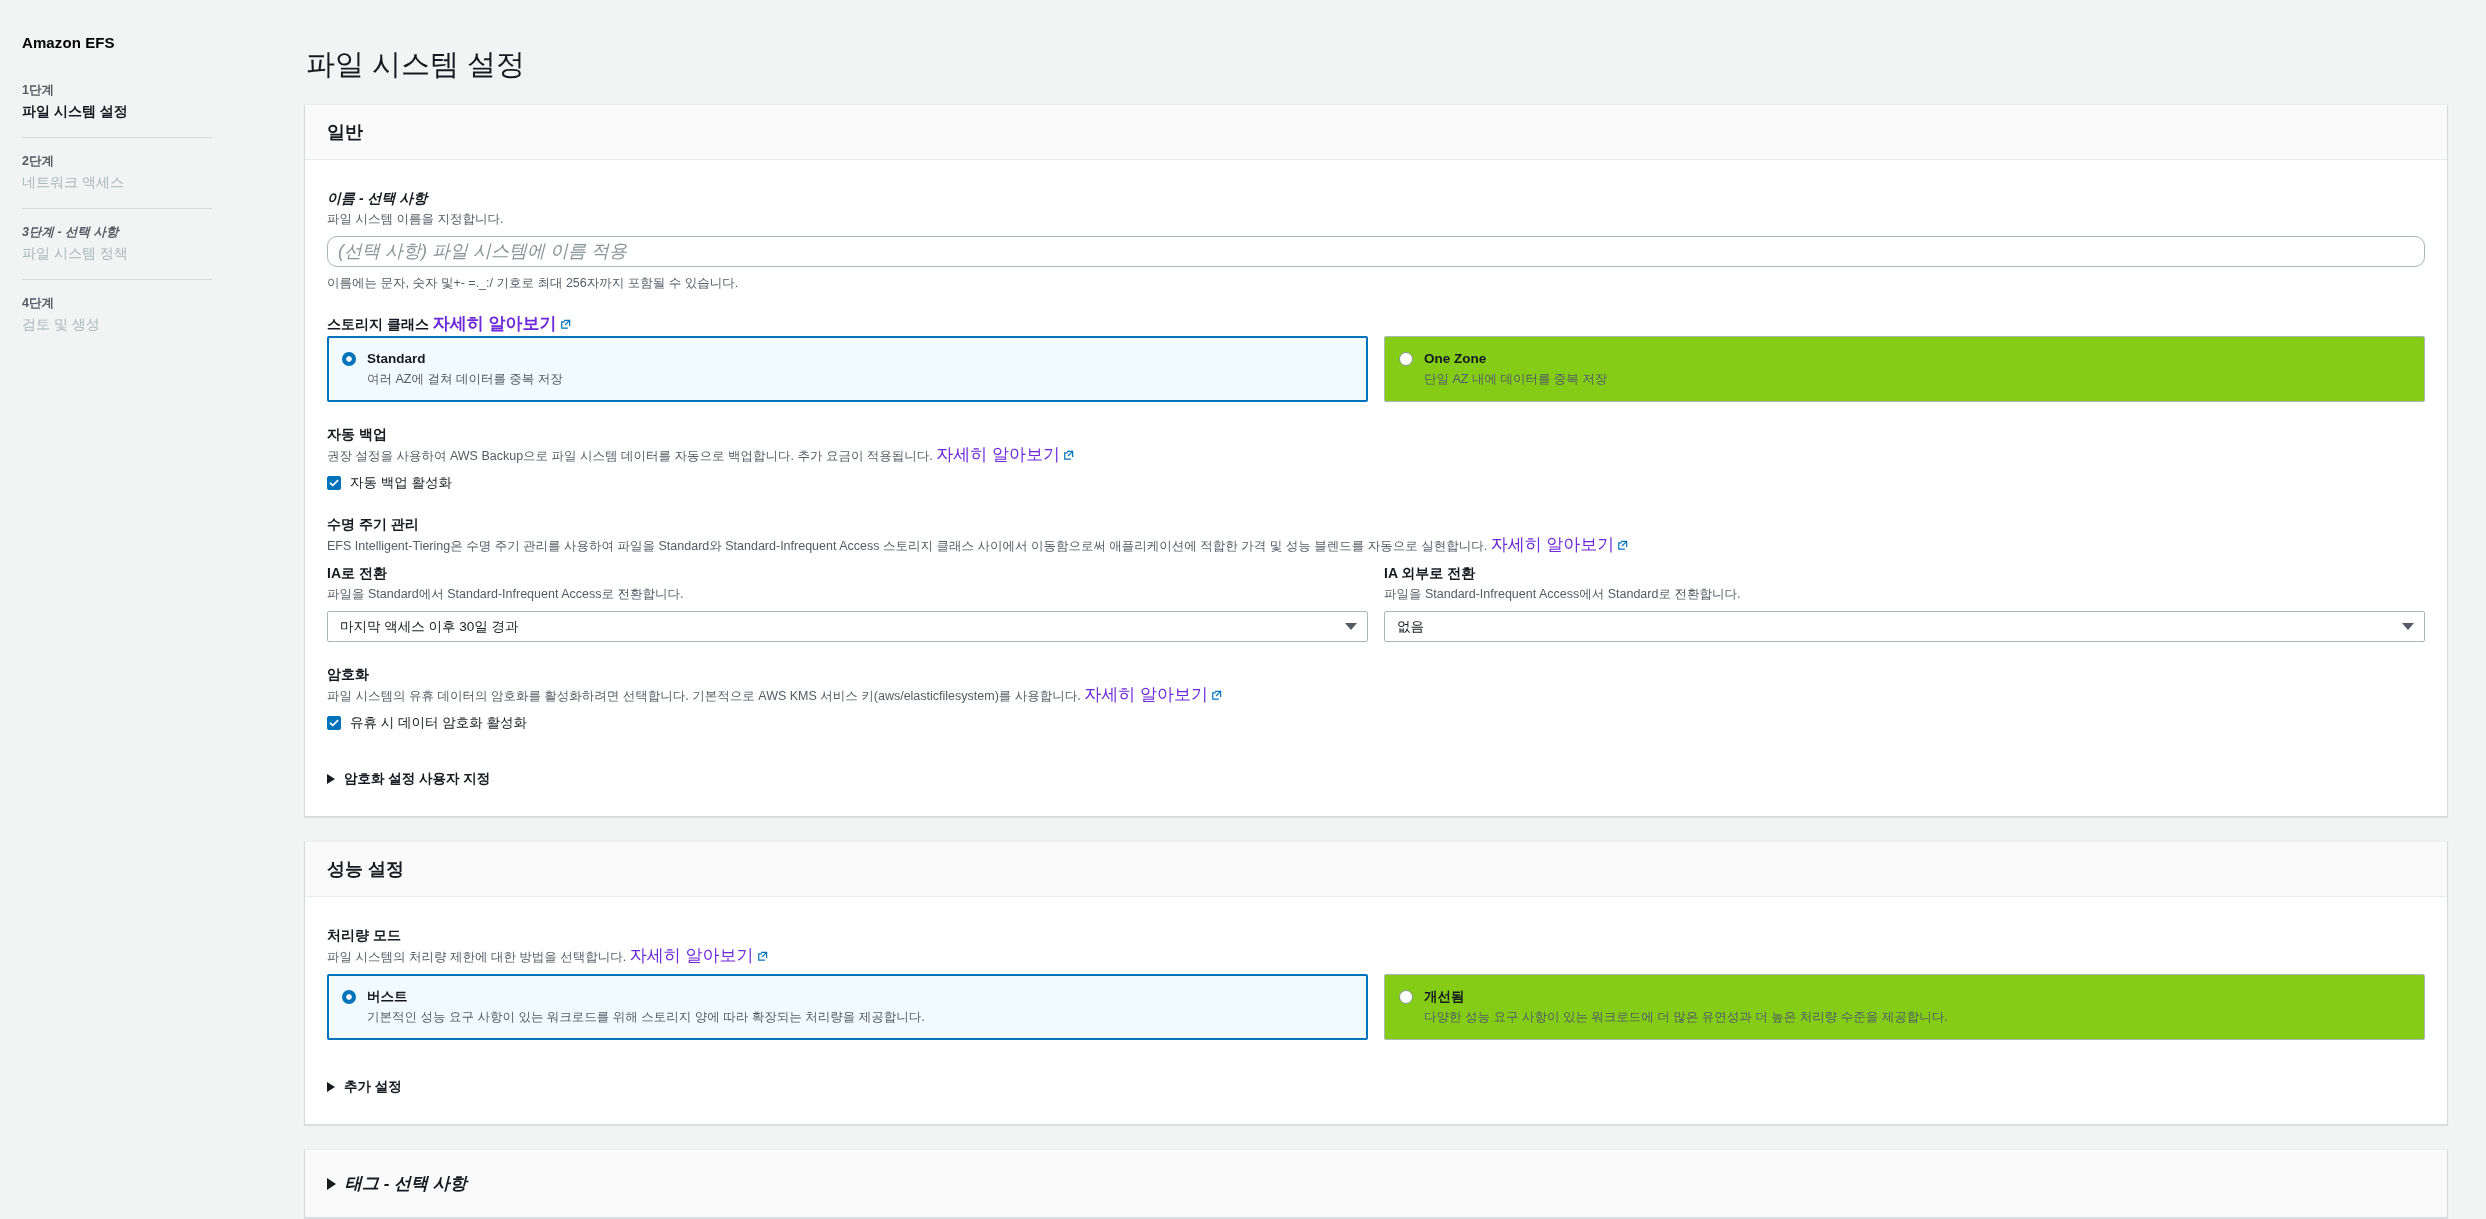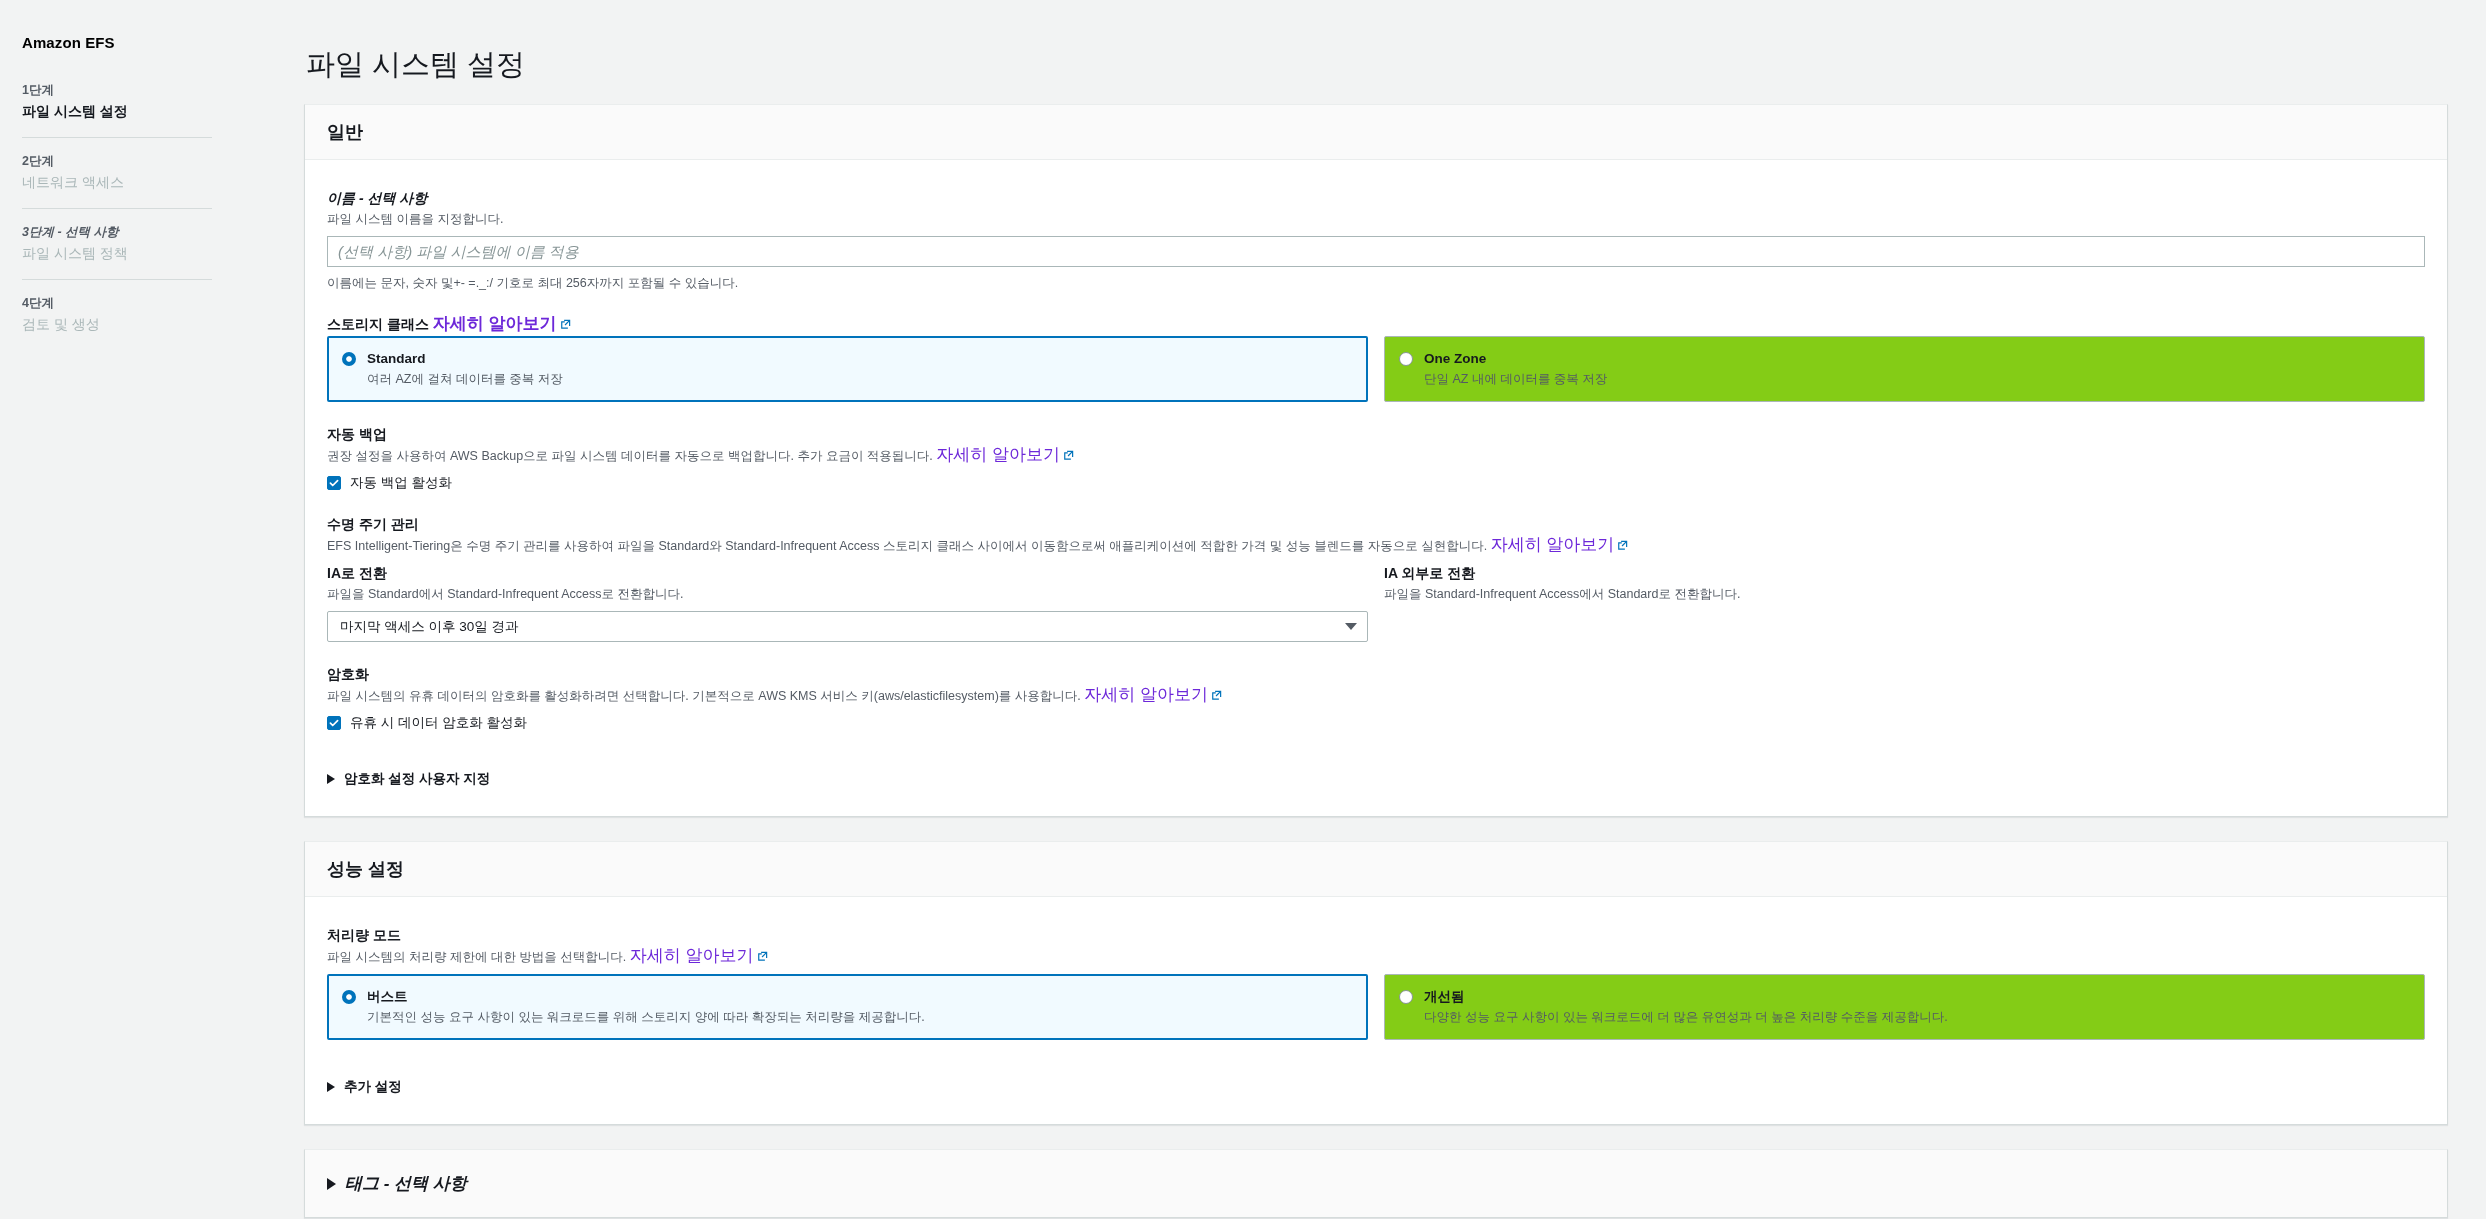--- a/index.html
+++ b/index.html
@@ -81,23 +81,23 @@
     color: #6d28d9; text-decoration: none; font-size: 17px; cursor: pointer;
     white-space: nowrap;
   }
   .ext-ico {
     display: inline-block; width: 11px; height: 11px;
     vertical-align: -1px; margin-left: 3px;
   }
 
   .text-input {
     width: 100%; height: 31px;
-    border: 1px solid #aab7b8; border-radius: 0;
+    border: 1px solid #aab7b8; border-radius: 10px;
     background: #fff; padding: 0 10px;
-    font-size: 15px; color: #b91c1c;
+    font-size: 18px; color: #b91c1c;
     font-family: inherit; outline: none;
   }
   .text-input::placeholder { color: #879596; font-style: italic; }
 
   
   .card-row { display: flex; gap: 16px; }
   .card {
     flex: 1 1 0; min-width: 0;
     border: 1px solid #aab7b8; border-radius: 2px;
     background: #84cc16; padding: 12px 14px 13px 14px;
@@ -286,20 +286,24 @@
               <div class="f-label">IA로 전환</div>
               <div class="f-desc">파일을 Standard에서 Standard-Infrequent Access로 전환합니다.</div>
               <div class="select">
                 <span>마지막 액세스 이후 30일 경과</span>
                 <span class="caret"></span>
               </div>
             </div>
             <div>
               <div class="f-label">IA 외부로 전환</div>
               <div class="f-desc">파일을 Standard-Infrequent Access에서 Standard로 전환합니다.</div>
+              <div class="select">
+                <span>없음</span>
+                <span class="caret"></span>
+              </div>
             </div>
           </div>
         </div>
 
         <div class="field">
           <div class="f-label">암호화</div>
           <div class="f-desc">
             <span>파일 시스템의 유휴 데이터의 암호화를 활성화하려면 선택합니다. 기본적으로 AWS KMS 서비스 키(aws/elasticfilesystem)를 사용합니다.</span>
             <a class="link"><span>자세히 알아보기</span><svg class="ext-ico" viewBox="0 0 12 12">
                   <path d="M4.5 1.5h6v6" fill="none" stroke="#0073bb" stroke-width="1.3"></path>

